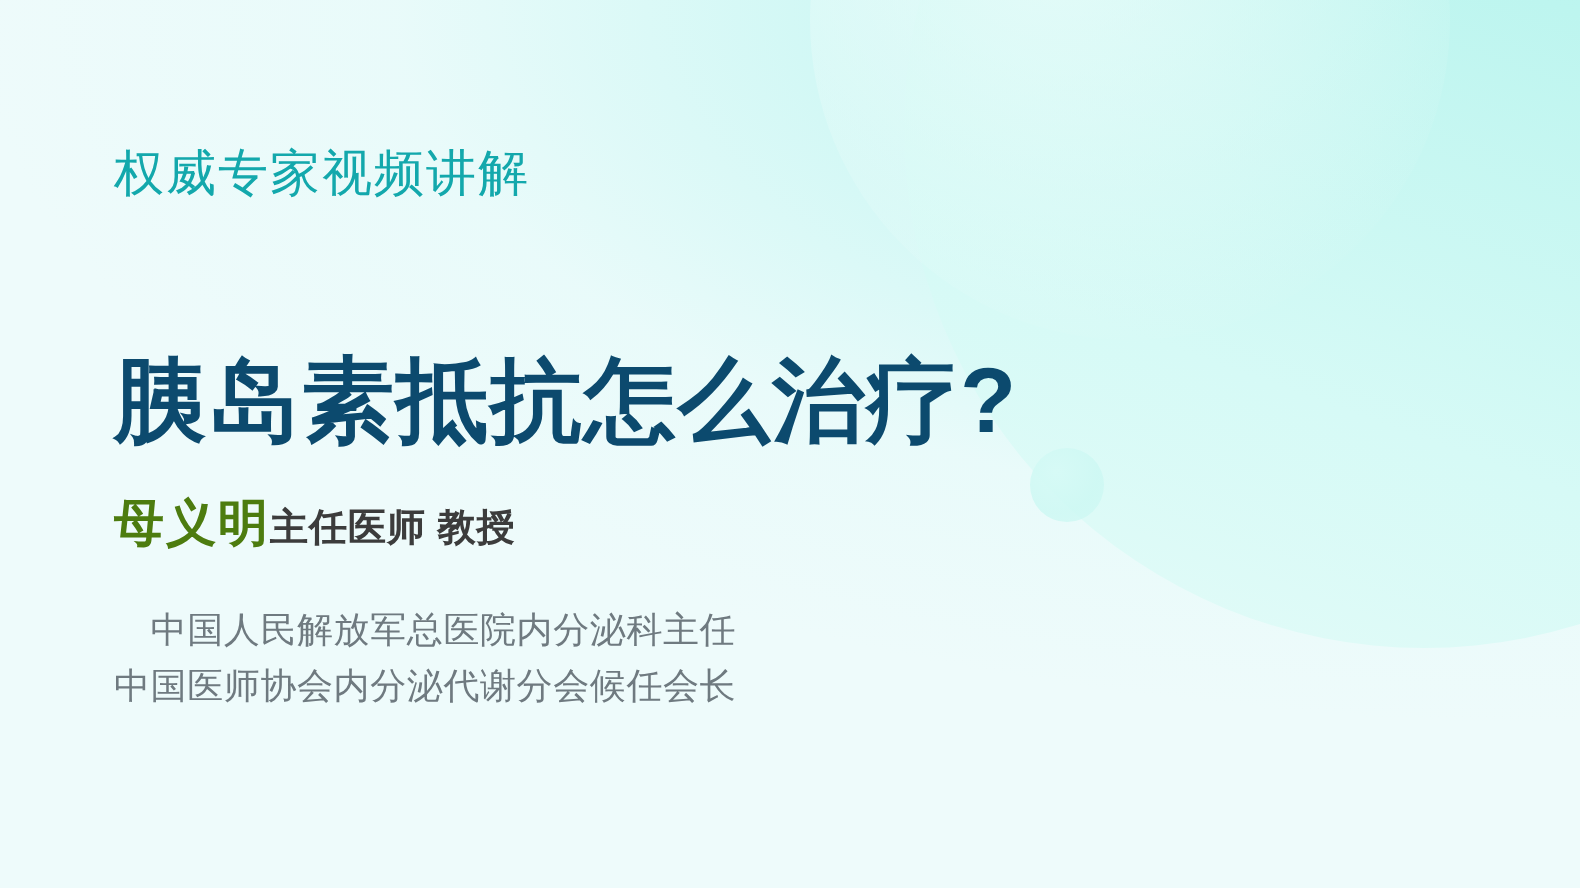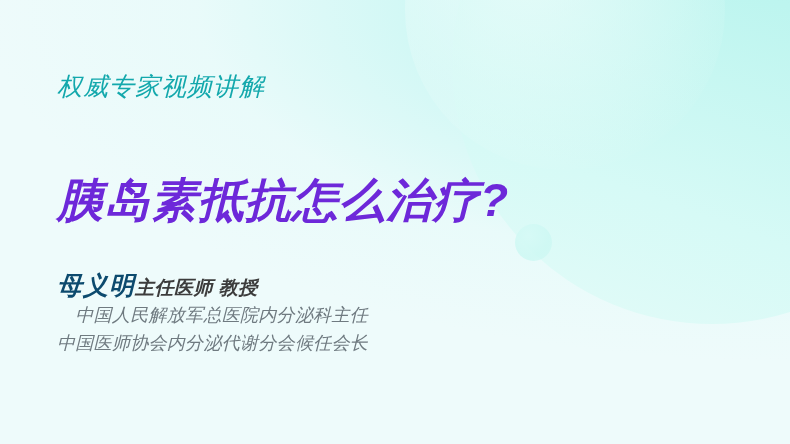--- a/index.html
+++ b/index.html
@@ -73,60 +73,58 @@
         rgba(205,248,243,0.70) 100%);
   }
 
   
   .content {
     position: absolute;
     left: 57px;
     top: 0;
     right: 0;
     bottom: 0;
-    font-style: italic;
   }
 
   .eyebrow {
     position: absolute;
     top: 70px;
     left: 0;
     font-size: 25px;
     font-weight: 400;
     letter-spacing: 1px;
     color: #13a8ac;
     white-space: nowrap;
   }
 
   .headline {
     position: absolute;
     top: 144px;
     left: 0;
     font-size: 46px;
     font-weight: 700;
     letter-spacing: 1px;
-    color: #6d28d9;
+    color: #0c4a6e;
     white-space: nowrap;
     line-height: 1.1;
   }
 
   .byline {
     position: absolute;
     top: 245px;
     left: 0;
     white-space: nowrap;
     display: flex;
     align-items: baseline;
   }
   .byline .doc-name {
     font-size: 25px;
     font-weight: 700;
-    color: #0c4a6e;
+    color: #4d7c0f;
     letter-spacing: 1px;
-    margin-top: 24px;
   }
   .byline .doc-title {
     font-size: 19px;
     font-weight: 700;
     color: #3c3c3c;
     letter-spacing: 0.5px;
   }
 
   .credentials {
     position: absolute;

